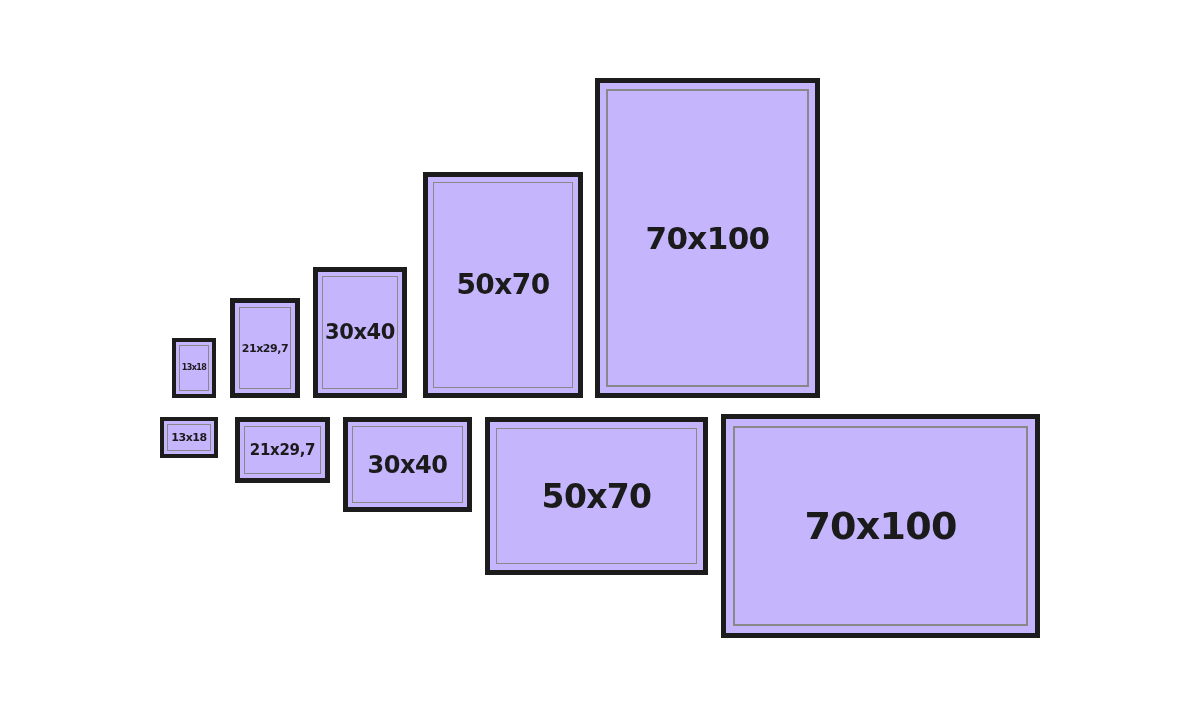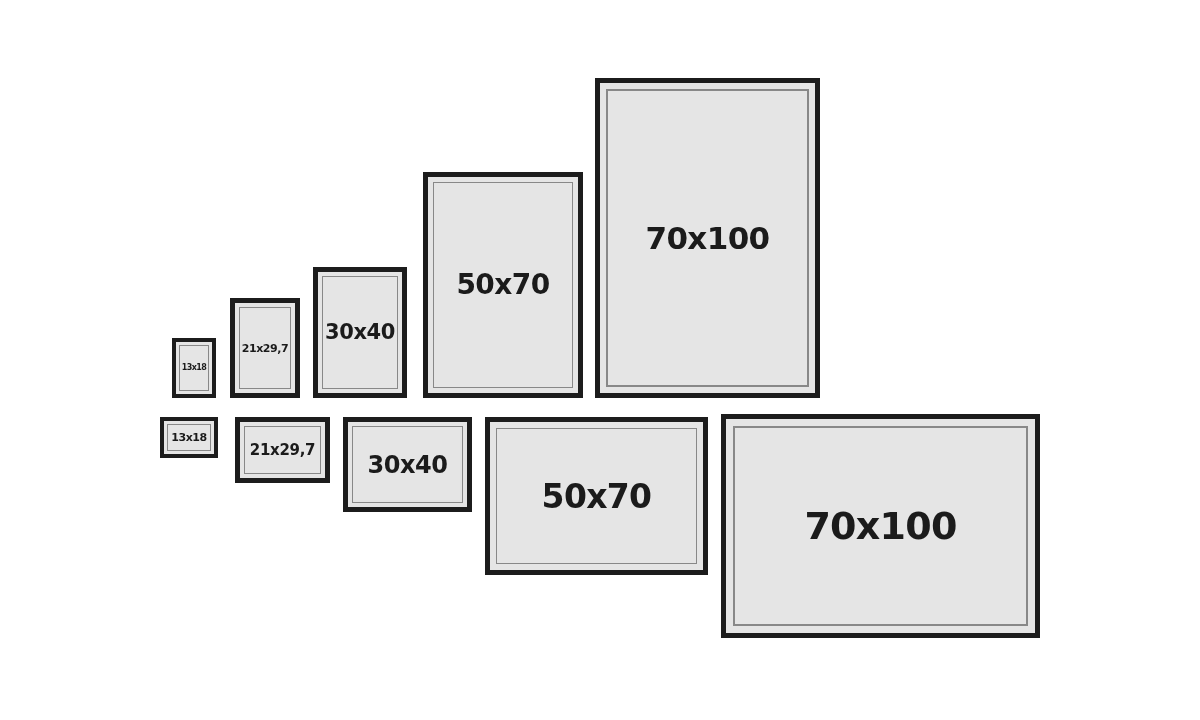--- a/index.html
+++ b/index.html
@@ -11,21 +11,21 @@
     position: relative;
     width: 1200px;
     height: 720px;
     background: var(--background, #ffffff);
     overflow: hidden;
     font-family: "DejaVu Sans", "Liberation Sans", sans-serif;
   }
   .frame {
     position: absolute;
     box-sizing: border-box;
-    background: #e5e5e5;
+    background: #c4b5fd;
     border: 5px solid var(--frame-border, #1c1c1c);
     display: flex;
   }
   .mat {
     flex: 1;
     margin: 5px;
     border: 1px solid var(--mat-line, #888888);
     display: flex;
     align-items: center;
     justify-content: center;

